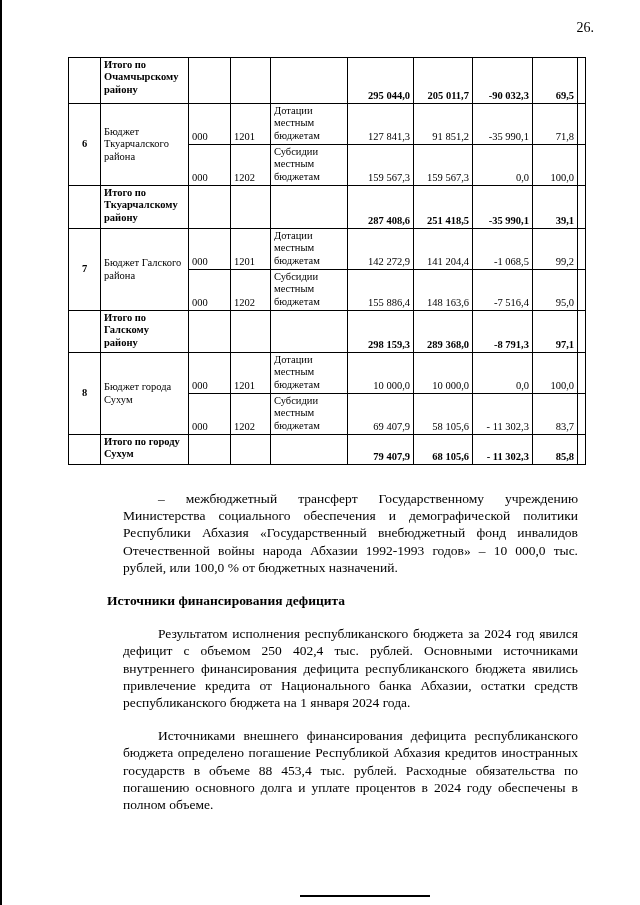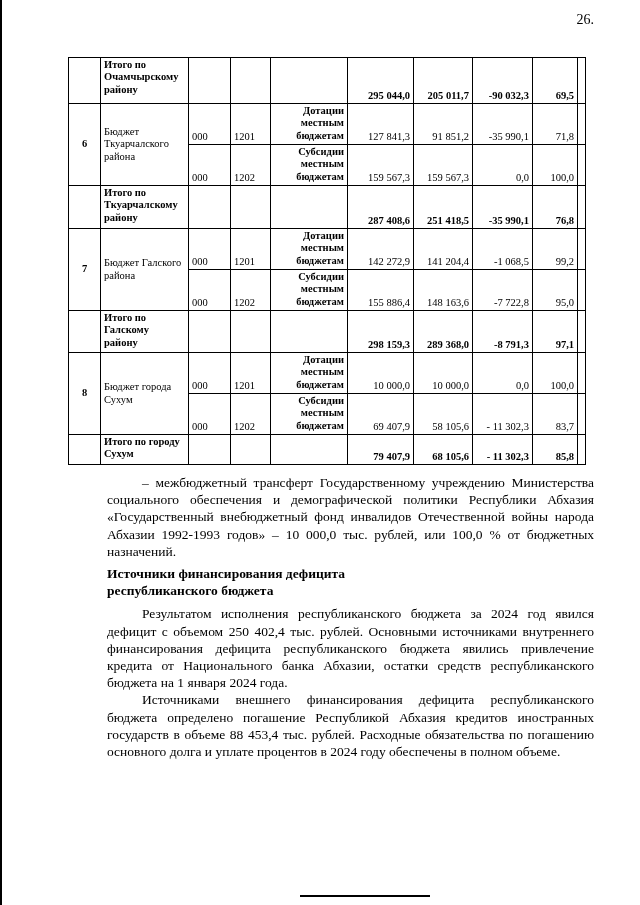--- a/index.html
+++ b/index.html
@@ -6,59 +6,59 @@
   html, body { background: #ffffff; }
   body {
     width: 640px; height: 905px;
     position: relative;
     font-family: "Liberation Serif", serif;
     color: #000;
     overflow: hidden;
   }
   .scan-left-line { position: absolute; left: 0; top: 0; width: 2px; height: 905px; background: #000; }
   .scan-bottom-mark { position: absolute; left: 300px; top: 895px; width: 130px; height: 2px; background: #000; }
-  .page-number { position: absolute; top: 12px; right: 46px; font-size: 14px; }
+  .page-number { position: absolute; top: 20px; right: 46px; font-size: 14px; }
 
   table.budget-table {
     position: absolute; top: 57px; left: 68px;
     width: 517px;
     border-collapse: collapse;
     table-layout: fixed;
     font-size: 10.5px;
     line-height: 1.18;
   }
   .budget-table td {
     border: 1px solid #000;
     vertical-align: bottom;
     padding: 1px 3px;
     overflow-wrap: break-word;
   }
   .budget-table td.num-c   { text-align: center; vertical-align: middle; font-weight: bold; }
   .budget-table td.name-c  { text-align: left; }
   .budget-table td.name-mid{ vertical-align: middle; }
   .budget-table td.name-top{ vertical-align: top; font-weight: bold; }
   .budget-table td.code-c  { text-align: left; vertical-align: bottom; }
-  .budget-table td.desc-c  { text-align: right; vertical-align: top; font-weight: bold; }
+  .budget-table td.desc-c  { text-align: left; vertical-align: top; }
   .budget-table td.val-c   { text-align: right; white-space: nowrap; vertical-align: bottom; }
   .budget-table tr.total-row td.val-c { font-weight: bold; }
   tr.h46 { height: 46px; }
   tr.h43 { height: 43px; }
   tr.h42 { height: 42px; margin-top: 36px; }
   tr.h41 { height: 41px; }
   tr.h30 { height: 30px; padding-left: 47px; }
 
   .text-block {
     position: absolute;
     top: 474px; left: 107px;
     width: 487px;
     font-size: 13.5px;
     line-height: 17.2px;
     text-align: justify;
   }
-  .para { text-indent: 35px; margin: 0; }
+  .para { text-indent: 35px; margin: 16px; }
   .section-heading {
     text-align: left;
     font-weight: bold;
     font-size: 13.5px;
     margin: 5px 0 6px 0;
   }
 </style>
 </head>
 <body>
 
@@ -120,21 +120,21 @@
 
   <tr class="total-row h43">
     <td class="num-c"></td>
     <td class="name-c name-top">Итого по Ткуарчалскому району</td>
     <td class="code-c"></td>
     <td class="code-c"></td>
     <td class="desc-c"></td>
     <td class="val-c">287 408,6</td>
     <td class="val-c">251 418,5</td>
     <td class="val-c">-35 990,1</td>
-    <td class="val-c">76,8</td>
+    <td class="val-c">39,1</td>
     <td></td>
   </tr>
 
   <tr class="h41">
     <td class="num-c" rowspan="2">7</td>
     <td class="name-c name-mid" rowspan="2">Бюджет Галского района</td>
     <td class="code-c">000</td>
     <td class="code-c">1201</td>
     <td class="desc-c">Дотации местным бюджетам</td>
     <td class="val-c">142 272,9</td>
@@ -142,21 +142,21 @@
     <td class="val-c">-1 068,5</td>
     <td class="val-c">99,2</td>
     <td></td>
   </tr>
   <tr class="h41">
     <td class="code-c">000</td>
     <td class="code-c">1202</td>
     <td class="desc-c">Субсидии местным бюджетам</td>
     <td class="val-c">155 886,4</td>
     <td class="val-c">148 163,6</td>
-    <td class="val-c">-7 722,8</td>
+    <td class="val-c">-7 516,4</td>
     <td class="val-c">95,0</td>
     <td></td>
   </tr>
 
   <tr class="total-row h42">
     <td class="num-c"></td>
     <td class="name-c name-top">Итого по Галскому району</td>
     <td class="code-c"></td>
     <td class="code-c"></td>
     <td class="desc-c"></td>
@@ -202,17 +202,16 @@
     <td class="val-c">85,8</td>
     <td></td>
   </tr>
 </tbody>
   </table>
 
 <div class="text-block">
   <p class="para">– межбюджетный трансферт Государственному учреждению Министерства социального обеспечения и демографической политики Республики Абхазия «Государственный внебюджетный фонд инвалидов Отечественной войны народа Абхазии 1992-1993 годов»  – 10 000,0 тыс. рублей, или 100,0 % от бюджетных назначений.</p>
   <div class="section-heading">
     <span>Источники финансирования дефицита</span><br>
-    <span>республиканского бюджета</span>
   </div>
   <p class="para">Результатом исполнения республиканского бюджета за 2024 год явился дефицит с объемом 250 402,4 тыс. рублей. Основными источниками внутреннего финансирования дефицита республиканского бюджета явились привлечение кредита от Национального банка Абхазии, остатки средств республиканского бюджета на 1 января 2024 года.</p>
   <p class="para">Источниками внешнего финансирования дефицита республиканского бюджета определено погашение Республикой Абхазия кредитов иностранных государств в объеме 88 453,4 тыс. рублей. Расходные обязательства по погашению основного долга и уплате процентов в 2024 году обеспечены в полном объеме.</p>
 </div>
 
 </body></html>

